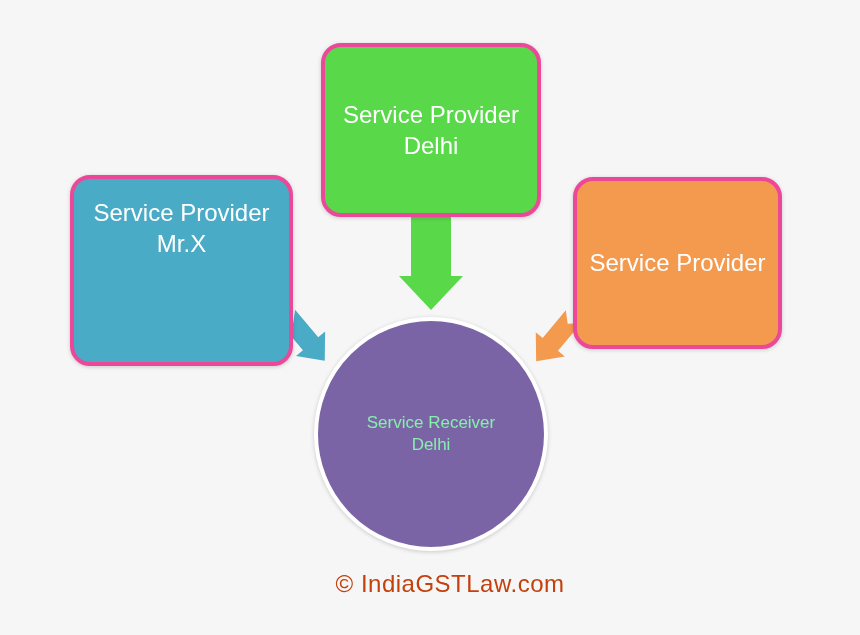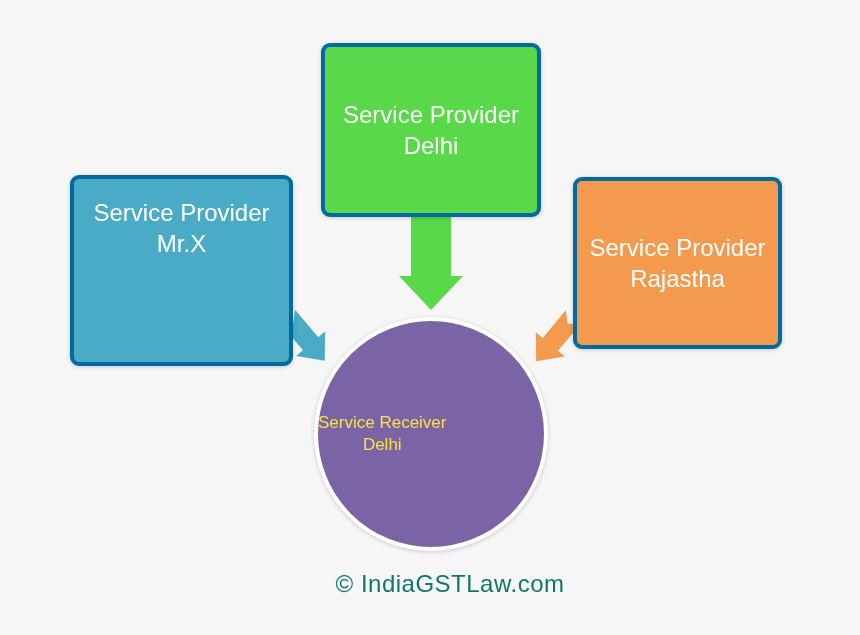--- a/index.html
+++ b/index.html
@@ -19,22 +19,22 @@
     height: 635px;
     background: #f6f6f6;
   }
   .arrows {
     position: absolute;
     left: 0;
     top: 0;
   }
   .box {
     position: absolute;
-    border: 4px solid #0369a1;
-    border-radius: 9px;
+    border: 4px solid #ec4899;
+    border-radius: 20px;
     box-shadow: 0 1px 4px rgba(0,0,0,0.18);
     display: flex;
     flex-direction: column;
     align-items: center;
     justify-content: center;
     color: #ffffff;
     font-size: 24px;
     line-height: 1.3;
     text-align: center;
   }
@@ -68,41 +68,42 @@
     left: 314px;
     top: 317px;
     width: 226px;
     height: 226px;
     border: 4px solid #ffffff;
     border-radius: 50%;
     box-shadow: 0 1px 4px rgba(0,0,0,0.18);
     display: flex;
     flex-direction: row;
     align-items: center;
-    color: #fde047;
+    justify-content: center;
+    color: #86efac;
     text-align: center;
     font-size: 17px;
     line-height: 1.3;
   }
   .receiver-circle .note-group {
     margin-top: 9px;
     font-size: 18px;
     line-height: 1.3;
   }
   .receiver-circle .line {
     display: block;
     white-space: nowrap;
   }
   .watermark {
     position: absolute;
     left: 50%;
     top: 570px;
     transform: translateX(-50%);
     margin-left: 20px;
-    color: #0f766e;
+    color: #c2410c;
     font-size: 24px;
     letter-spacing: 0.5px;
     white-space: nowrap;
   }
 </style>
 </head>
 <body>
 
 <div class="canvas">
 
@@ -124,21 +125,20 @@
     <span class="line">Mr.X</span>
   </div>
 
   <div class="box box-mry" style="background: rgb(89, 216, 74);">
     <span class="line">Service Provider</span>
     <span class="line">Delhi</span>
   </div>
 
   <div class="box box-mrz" style="background: rgb(244, 154, 78);">
     <span class="line">Service Provider</span>
-    <span class="line">Rajastha</span>
   </div>
 
   <div class="receiver-circle" style="background: rgb(123, 100, 165);">
     <div class="main-group">
       <span class="line">Service Receiver</span>
       <span class="line">Delhi</span>
     </div>
   </div>
 
   <div class="watermark">© IndiaGSTLaw.com</div>

